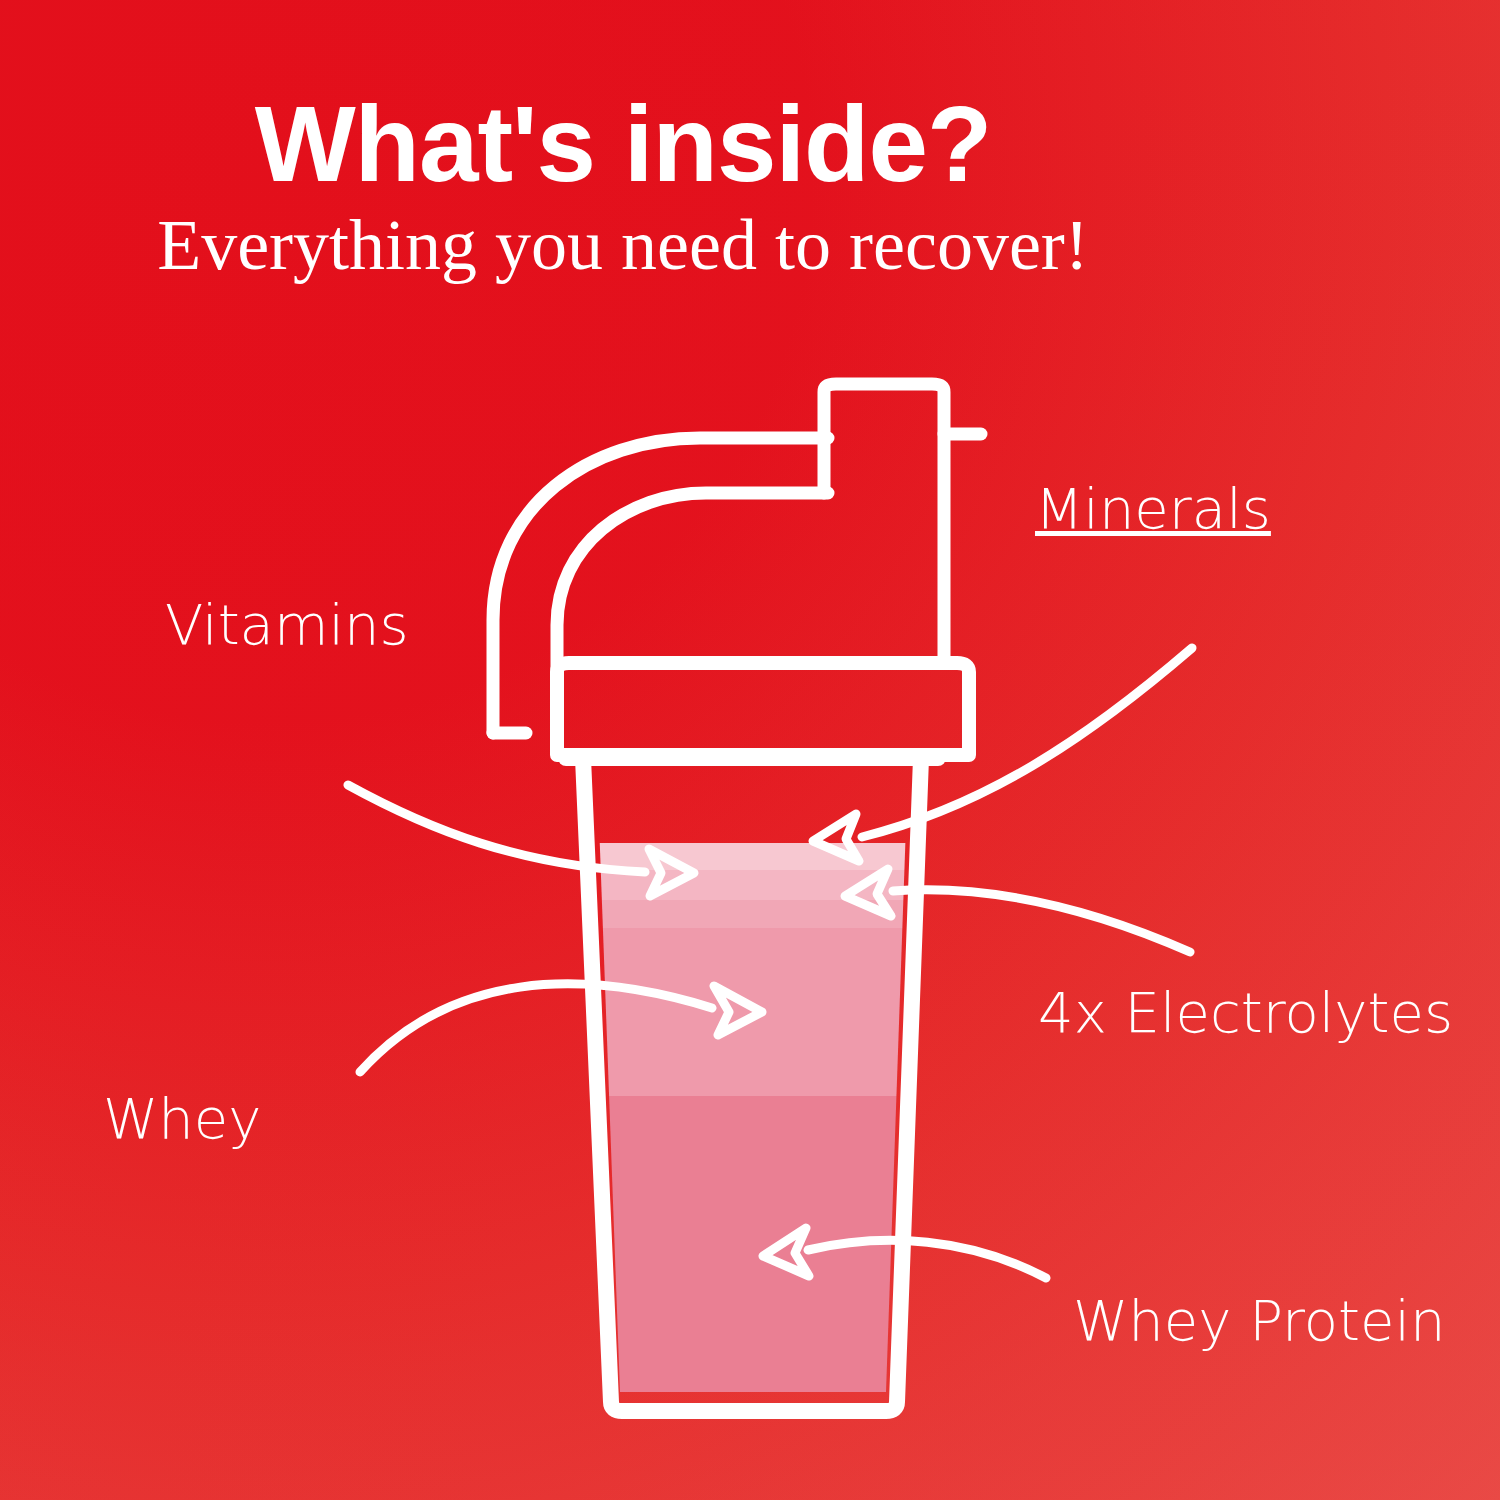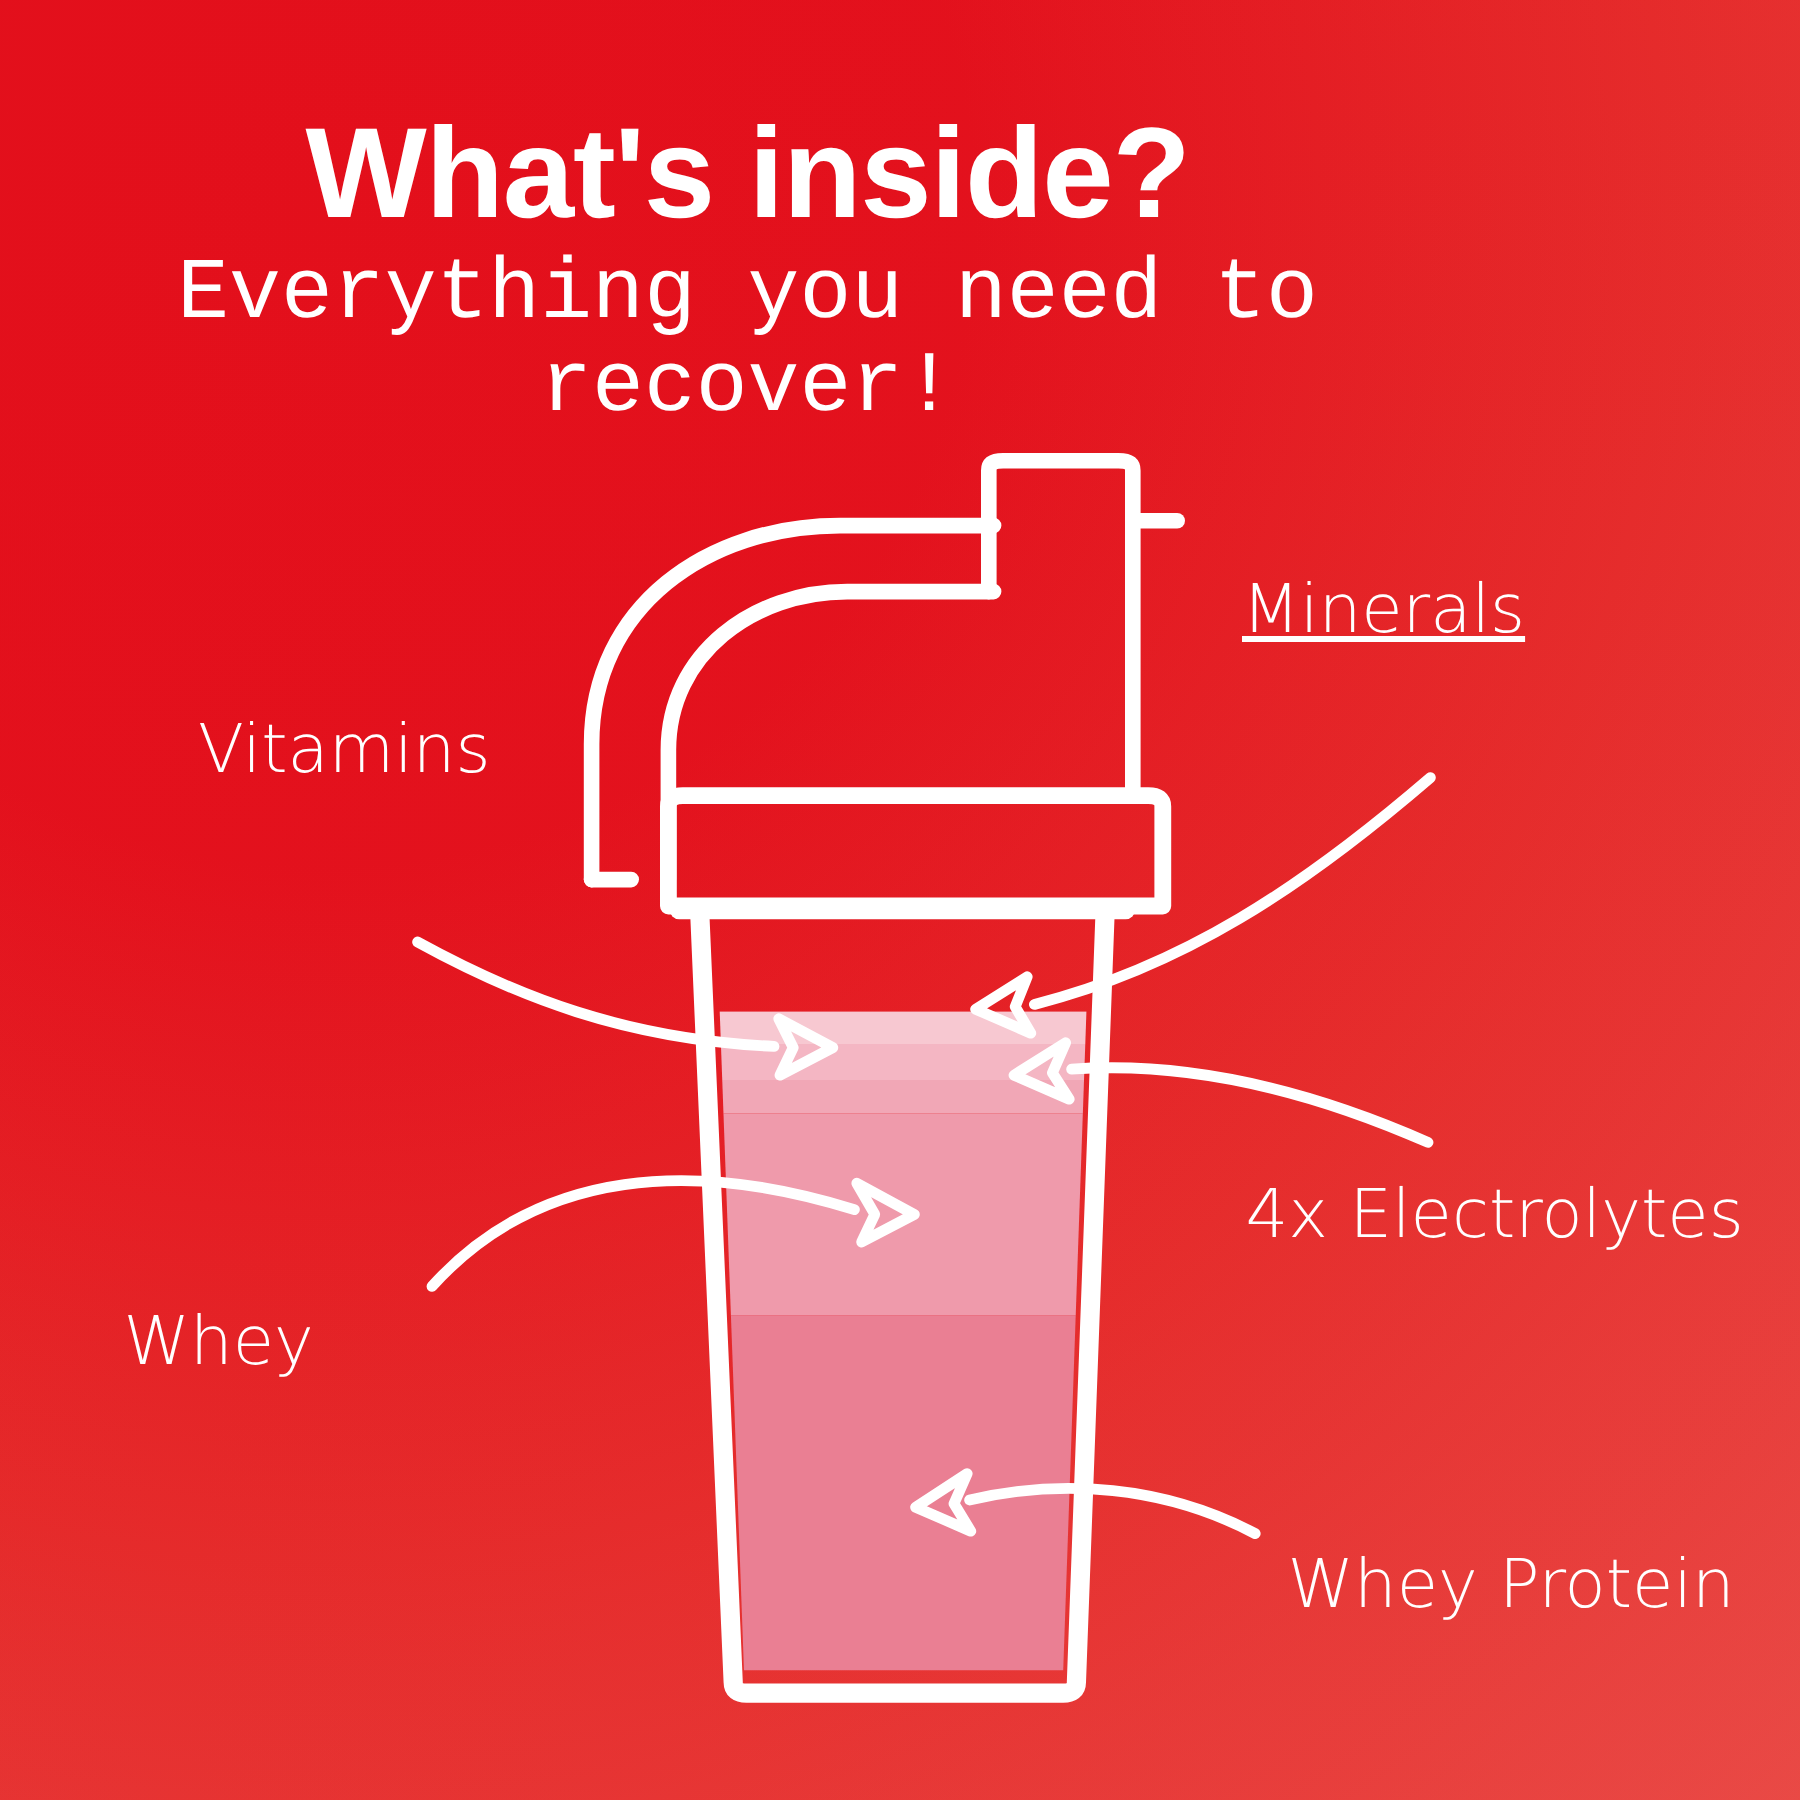--- a/index.html
+++ b/index.html
@@ -39,21 +39,21 @@
     line-height:1.06;
     font-family:"Liberation Sans", sans-serif;
   }
   .subtitle {
     margin-top:6px;
     font-size:72px;
     font-weight:300;
     color:#FFFFFF;
     line-height:1.08;
     letter-spacing:0px;
-    font-family:Liberation Mono, monospace;
+    font-family:Liberation Serif, serif;
   }
   
   .label {
     position:absolute;
     color:#FFFFFF;
     font-weight:300;
     font-size:56px;
     line-height:1.12;
     font-family:"DejaVu Sans", sans-serif;
     white-space:nowrap;

